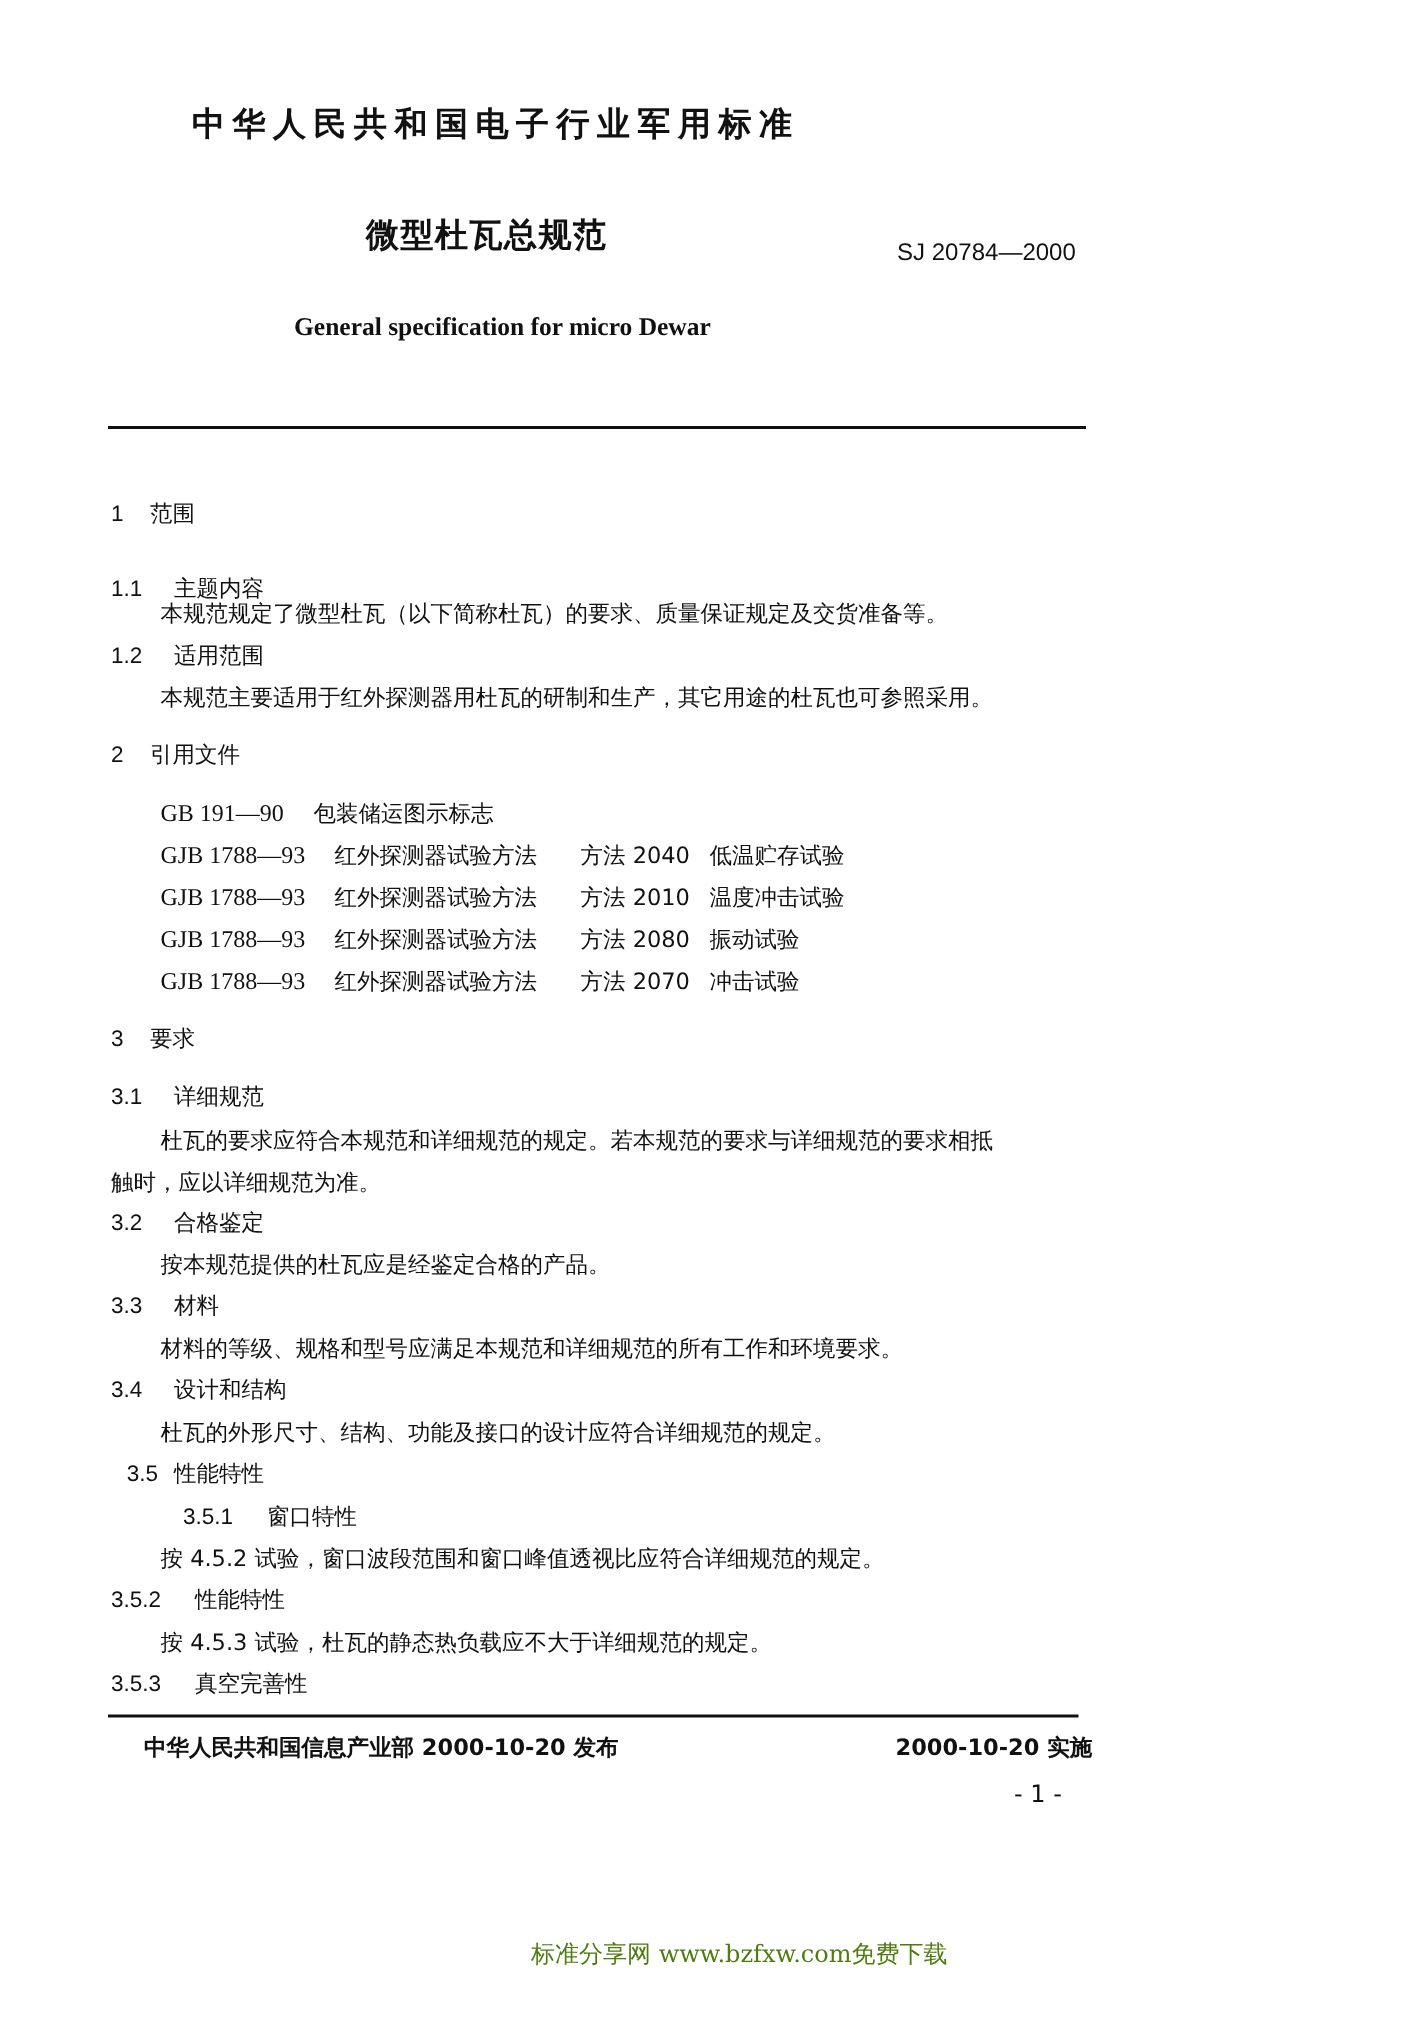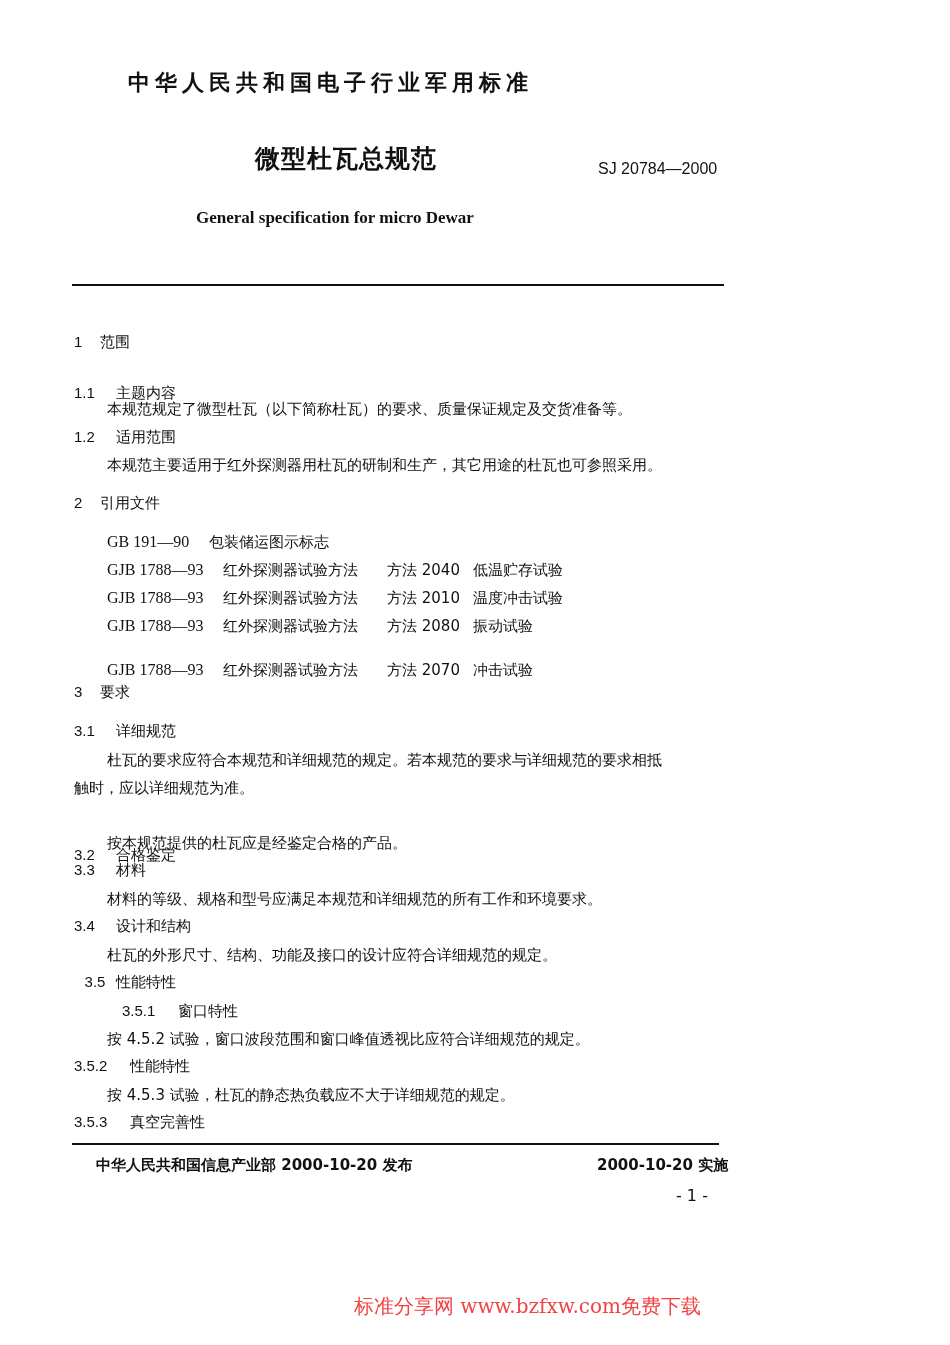--- a/index.html
+++ b/index.html
@@ -1,36 +1,36 @@
 <!DOCTYPE html>
 <html><head>
 <meta charset="utf-8">
 <style>
   html, body { margin: 0; padding: 0; background: #ffffff; }
   body { width: 950px; height: 1345px; position: relative; overflow: hidden;
          font-family: "DejaVu Sans", "Liberation Sans", sans-serif; color: #111; }
   .abs { position: absolute; white-space: nowrap; }
   .hdr-org { left: 128px; top: 68px; font-size: 22px; font-weight: bold; letter-spacing: 5px; }
-  .doc-title { left: 244px; top: 142px; font-size: 25px; font-weight: bold; letter-spacing: 1px; margin-left: 11px; }
+  .doc-title { left: 244px; top: 142px; font-size: 22px; font-weight: bold; letter-spacing: 1px; }
   .doc-code { left: 598px; top: 160px; font-size: 16px; font-family: "Liberation Sans", sans-serif; }
   .doc-en { left: 196px; top: 208px; font-size: 17px; font-weight: bold; font-family: "Liberation Serif", serif; }
   .rule-top { left: 72px; top: 284px; width: 652px; height: 2px; background: #111; }
   .rule-bottom { left: 72px; top: 1143px; width: 647px; height: 2px; background: #111; }
   .sec { font-size: 15px; }
   .sec .num { display: inline-block; font-family: "Liberation Sans", sans-serif; }
   .para { font-size: 15px; }
   .ref { font-size: 15px; }
   .ref span { display: inline-block; }
   .ref .c1 { width: 116px; font-family: "Liberation Serif", serif; font-size: 16px; }
   .ref .c2 { width: 164px; }
   .ref .c3 { width: 86px; }
   .footer-l { left: 72px; top: 1156px; font-size: 15px; font-weight: bold; margin-left: 24px; }
   .footer-r { left: 597px; top: 1156px; font-size: 15px; font-weight: bold; }
   .page-num { left: 676px; top: 1186px; font-size: 16px; }
-  .watermark { left: 354px; top: 1293px; font-size: 20px; color: #ef4444; font-family: "DejaVu Serif", serif; }
+  .watermark { left: 354px; top: 1293px; font-size: 16px; color: #4d7c0f; font-family: "DejaVu Serif", serif; }
 </style>
 </head>
 <body>
 
 <div class="abs hdr-org">中华人民共和国电子行业军用标准</div>
 <div class="abs doc-title">微型杜瓦总规范</div>
 <div class="abs doc-code">SJ 20784—2000</div>
 <div class="abs doc-en">General specification for micro Dewar</div>
 <div class="abs rule-top"></div>
 
@@ -54,33 +54,33 @@
 </div>
 <div class="abs ref" style="left:107px; top:561px;">
   <span class="c1">GJB 1788—93</span><span class="c2">红外探测器试验方法</span><span class="c3">方法 2040</span><span>低温贮存试验</span>
 </div>
 <div class="abs ref" style="left:107px; top:589px;">
   <span class="c1">GJB 1788—93</span><span class="c2">红外探测器试验方法</span><span class="c3">方法 2010</span><span>温度冲击试验</span>
 </div>
 <div class="abs ref" style="left:107px; top:617px;">
   <span class="c1">GJB 1788—93</span><span class="c2">红外探测器试验方法</span><span class="c3">方法 2080</span><span>振动试验</span>
 </div>
-<div class="abs ref" style="left:107px; top:645px;margin-top:16px;">
+<div class="abs ref" style="left:107px; top:645px;">
   <span class="c1">GJB 1788—93</span><span class="c2">红外探测器试验方法</span><span class="c3">方法 2070</span><span>冲击试验</span>
 </div>
 
 <div class="abs sec" style="left:74px; top:683px;">
   <span class="num" style="width:26px;">3</span><span>要求</span>
 </div>
 <div class="abs sec" style="left:74px; top:722px;">
   <span class="num" style="width:42px;">3.1</span><span>详细规范</span>
 </div>
 <div class="abs para" style="left:107px; top:751px;">杜瓦的要求应符合本规范和详细规范的规定。若本规范的要求与详细规范的要求相抵</div>
 <div class="abs para" style="left:74px; top:779px;">触时，应以详细规范为准。</div>
-<div class="abs sec" style="left:74px; top:806px;margin-top:40px;">
+<div class="abs sec" style="left:74px; top:806px;">
   <span class="num" style="width:42px;">3.2</span><span>合格鉴定</span>
 </div>
 <div class="abs para" style="left:107px; top:834px;text-align:center;">按本规范提供的杜瓦应是经鉴定合格的产品。</div>
 <div class="abs sec" style="left:74px; top:861px;">
   <span class="num" style="width:42px;">3.3</span><span>材料</span>
 </div>
 <div class="abs para" style="left:107px; top:890px;">材料的等级、规格和型号应满足本规范和详细规范的所有工作和环境要求。</div>
 <div class="abs sec" style="left:74px; top:917px;">
   <span class="num" style="width:42px;">3.4</span><span>设计和结构</span>
 </div>

